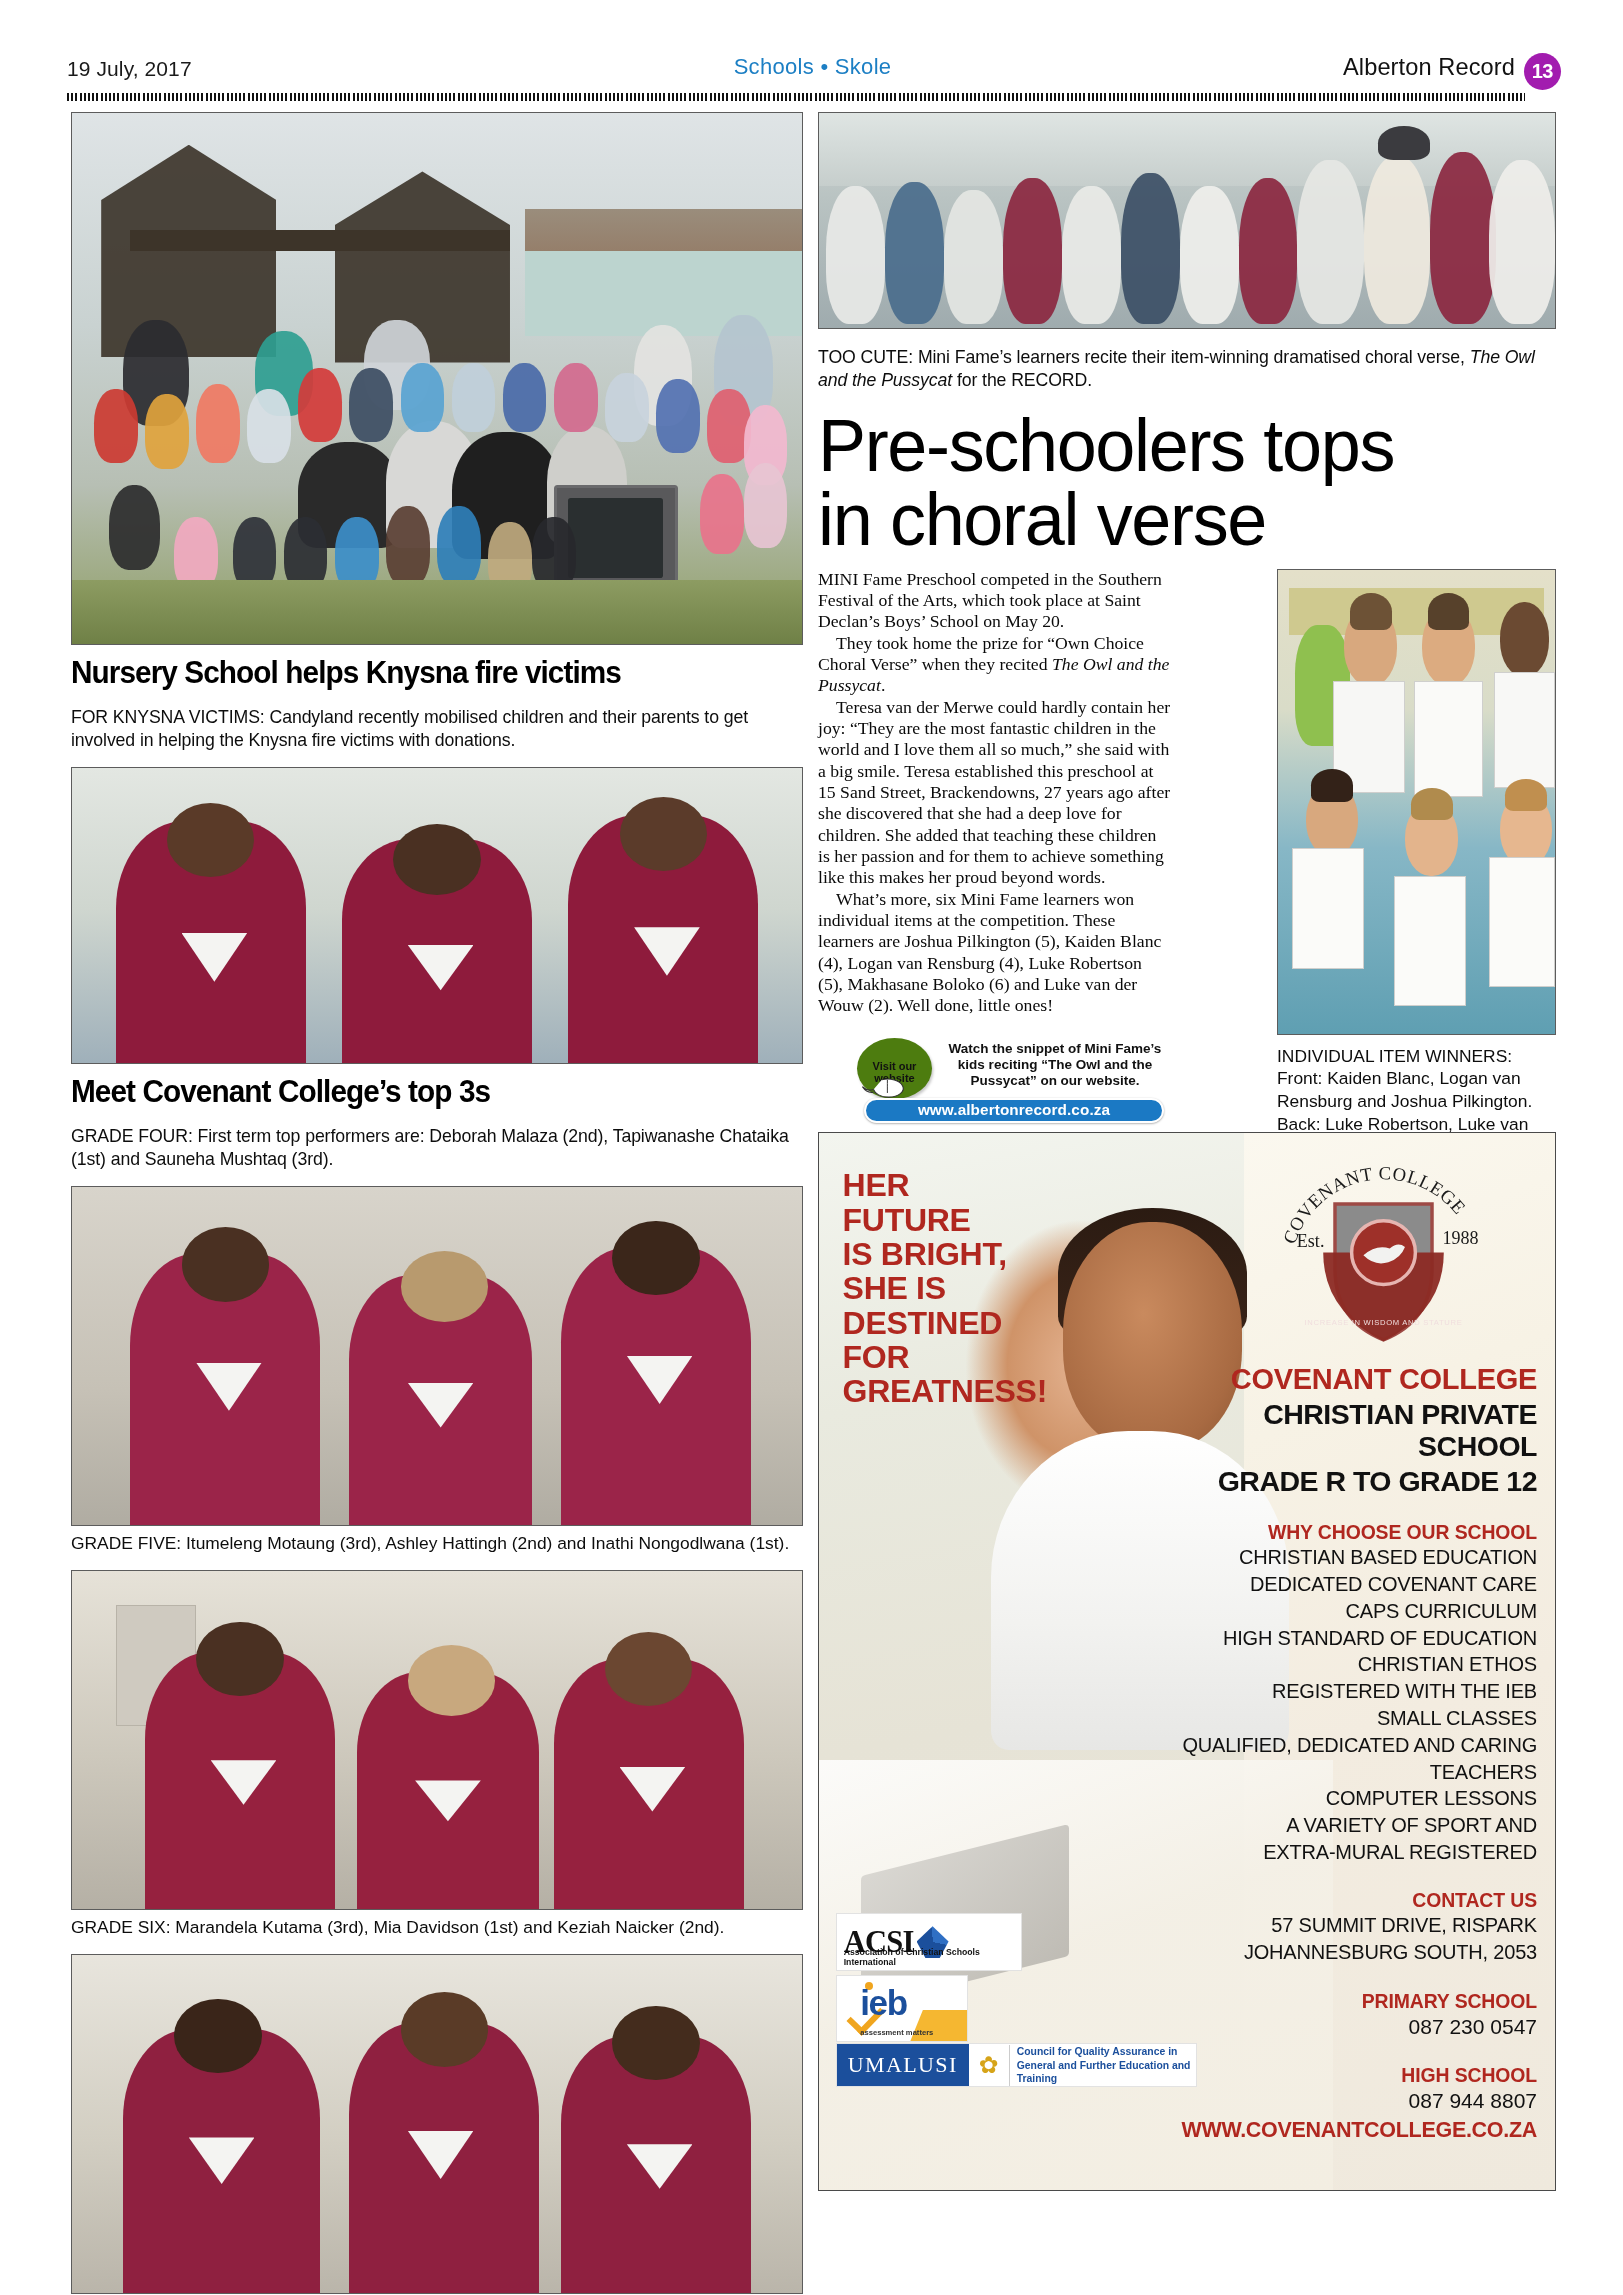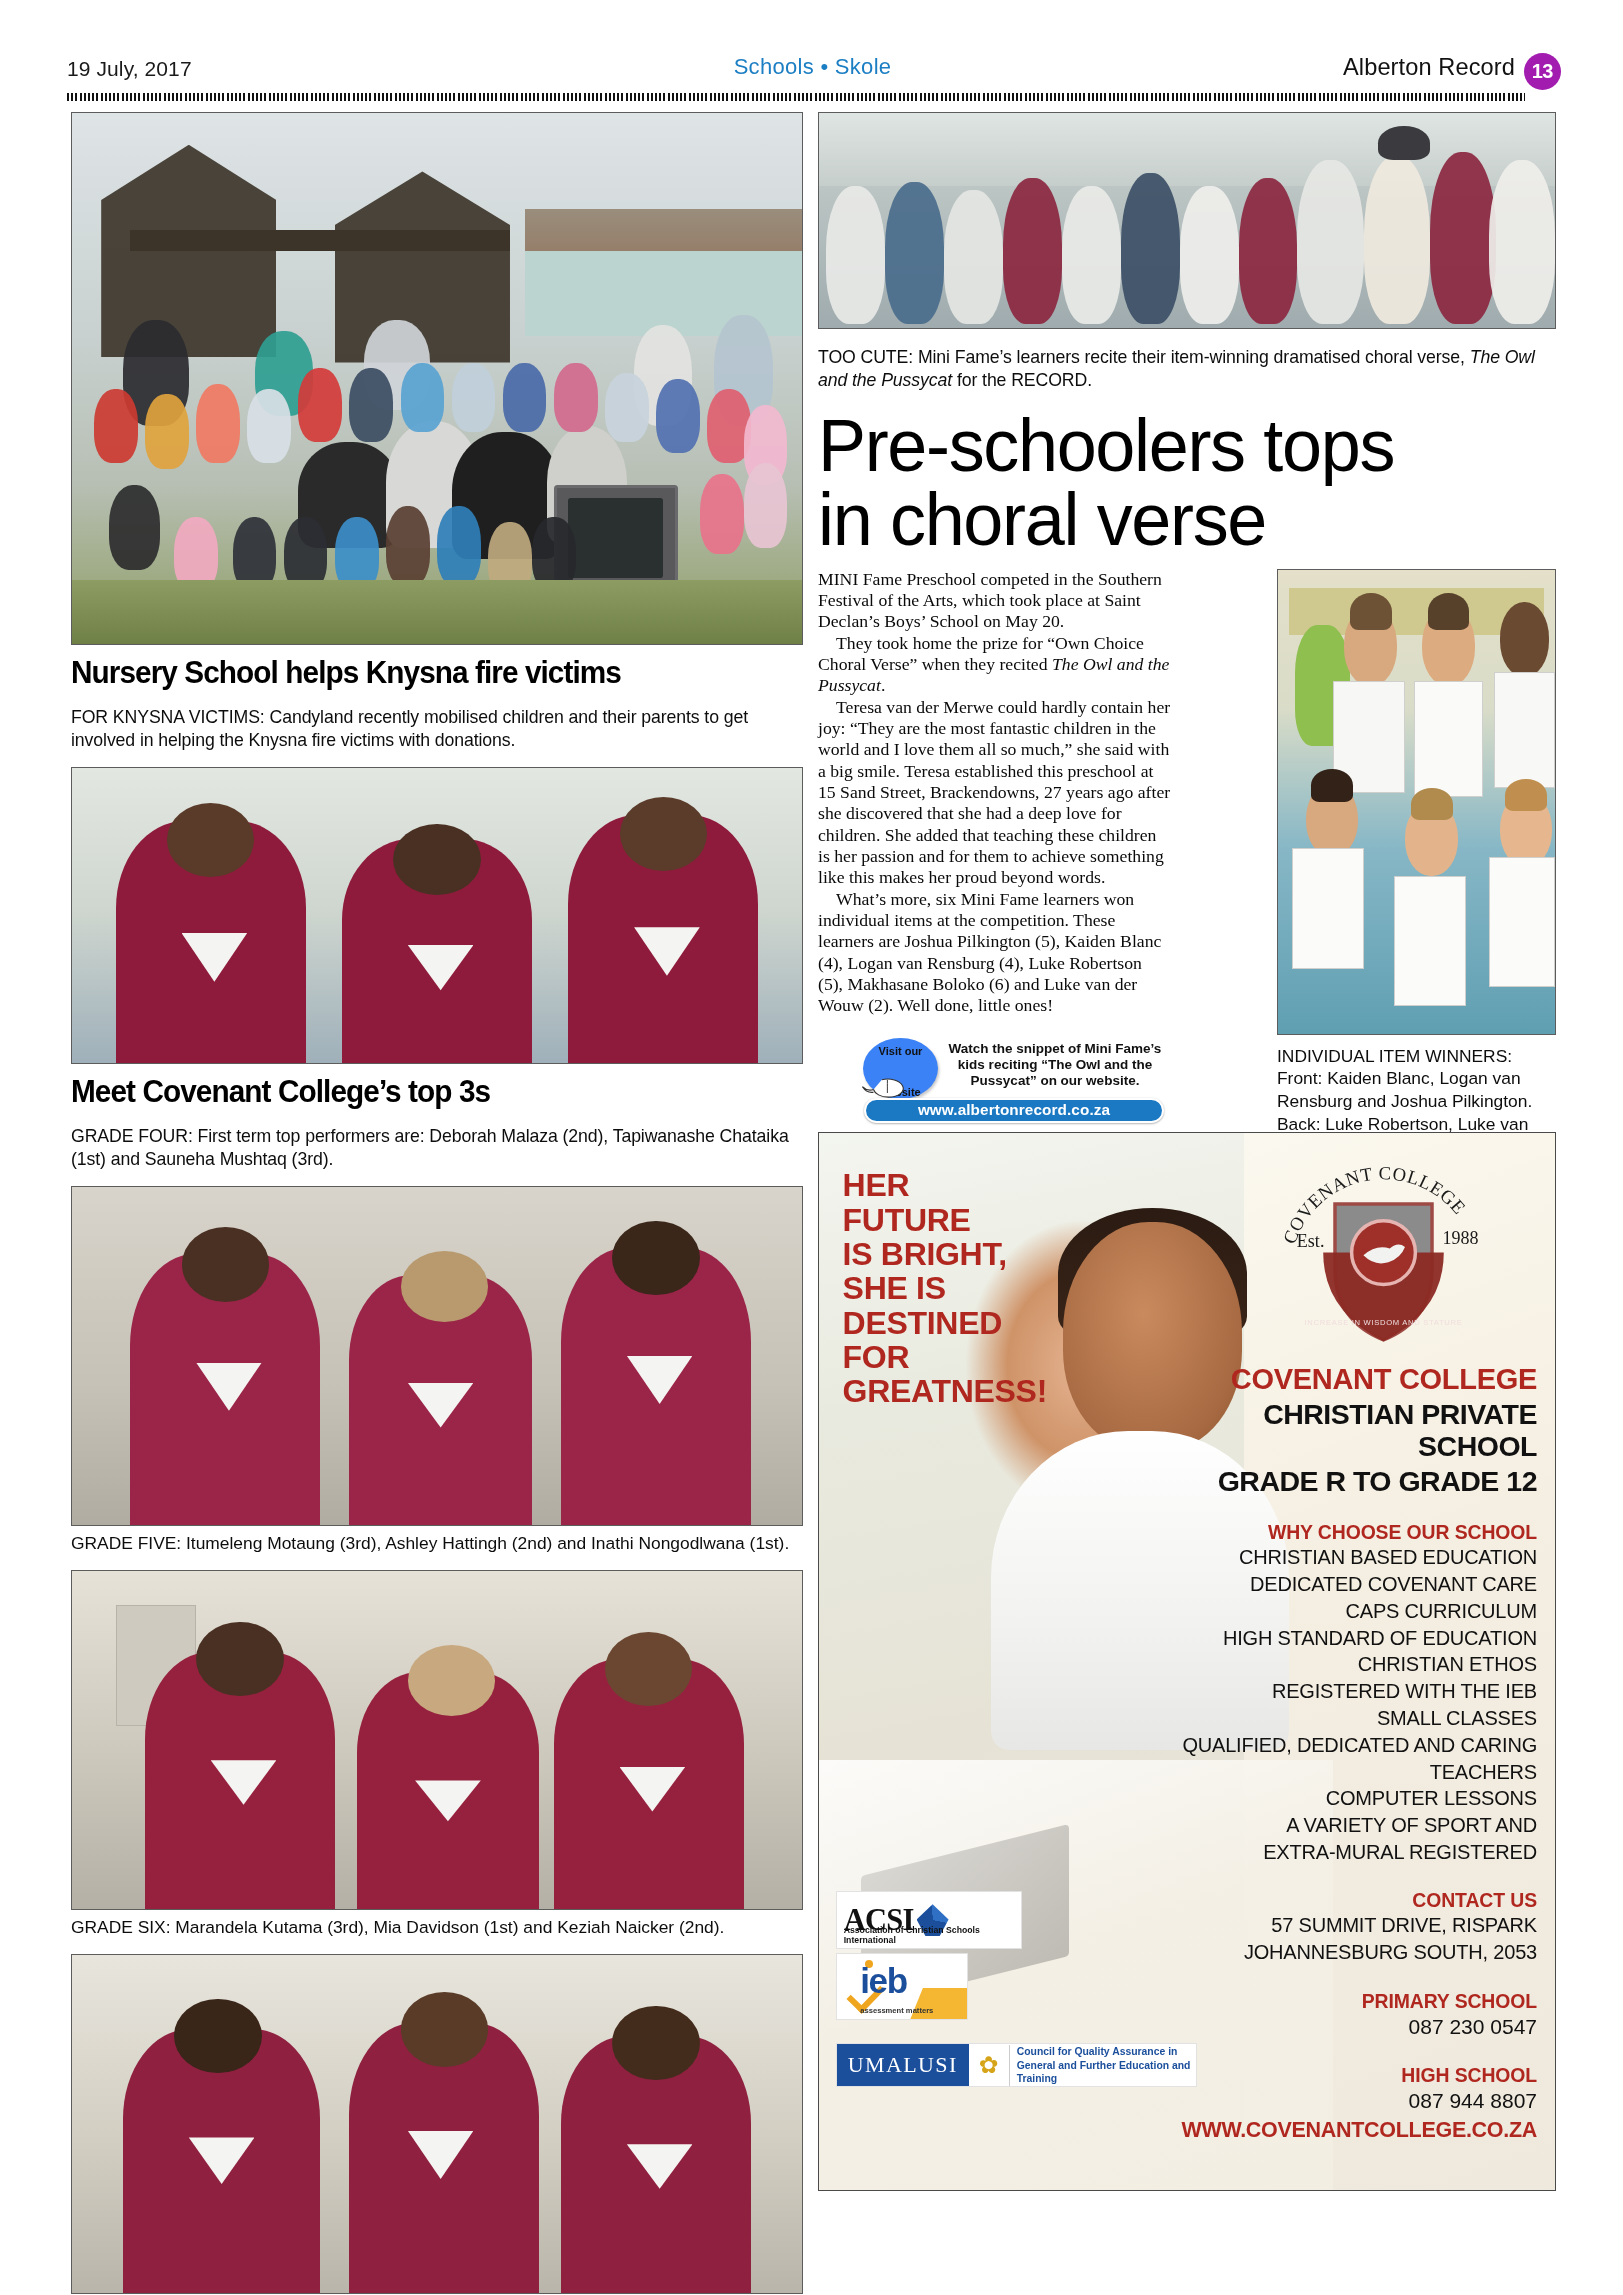--- a/index.html
+++ b/index.html
@@ -90,24 +90,24 @@
     font-family: "Liberation Serif", serif;
     font-size: 17.7px; line-height: 1.205; text-align: left; color: #0a0a0a;
   }
   .article-body p { text-indent: 18px; }
   .article-body p.first { text-indent: 0; }
   .article-body i { font-style: italic; }
 
   
   .promo { position: relative; width: 353px; margin-top: 21px; height: 78px; }
   .promo-bubble {
-    position: absolute; left: 45px; top: 0; width: 75px; height: 61px;
-    background: #3b82f6; border-radius: 50%;
+    position: absolute; left: 39px; top: 0; width: 75px; height: 61px;
+    background: #4d7c0f; border-radius: 50%;
     box-shadow: 1.4px 2.1px 2.8px rgba(0,0,0,.22);
-    display:flex; flex-direction: column; align-items:center; justify-content:space-between;
+    display:flex; flex-direction: column; align-items:center; justify-content:center;
     padding-top: 7.6px;
   }
   .promo-bubble span { font-size: 11px; font-weight: bold; line-height: 1.12; color:#111; }
   .mouse-icon { position:absolute; left: 43px; top: 39px; width: 50px; height: 23.6px; }
   .promo-text {
     position: absolute; left: 125px; top: 2.8px; width: 224px;
     font-size: 13.5px; font-weight: bold; line-height: 1.22; text-align: center; color: #111;
   }
   .promo-url {
     position: absolute; left: 46px; top: 60px; width: 300px; height: 25px;
@@ -199,21 +199,21 @@
   .logo-ieb {
     width: 132px; height: 67px; background:#fff; border:0.7px solid #e2e2e2;
     margin-top: 4.2px; position: relative; overflow:hidden;
   }
   .logo-ieb .t { position:absolute; left: 23.6px; top: 7px; font-size: 35px; font-weight:bold; color:#1b4f9c; letter-spacing:-1.4px; }
   .logo-ieb .dot { position:absolute; left: 28px; top: 5.6px; width: 8.3px; height:8.3px; border-radius:50%; background:#f0a51e; }
   .logo-ieb .tick { position:absolute; left: 12.5px; bottom: 14px; width: 33px; height: 21px;
       border-left: 6.2px solid #f0a51e; border-bottom: 6.2px solid #f0a51e; transform: rotate(-46deg); }
   .logo-ieb .corner { position:absolute; right:-7px; bottom:-12.5px; width: 60px; height:44px; background:#f5b731; transform: skewX(-22deg); }
   .logo-ieb .sub { position:absolute; left: 23.6px; bottom: 4.2px; font-size: 7.6px; font-weight:bold; color:#333; }
-  .logo-umalusi { margin-top: 23px; width: 361px; height: 44px; background:#fff; border:0.7px solid #e2e2e2; display:flex; align-items:center; }
+  .logo-umalusi { margin-top: 1px; width: 361px; height: 44px; background:#fff; border:0.7px solid #e2e2e2; display:flex; align-items:center; }
   .logo-umalusi .blue { width: 132px; height: 100%; background:#1b4f9c; color:#fff;
       font-family:"Liberation Serif",serif; font-size:22px; letter-spacing:1.4px;
       display:flex; align-items:center; justify-content:center; }
   .logo-umalusi .emb { width: 40px; height:100%; display:flex; align-items:center; justify-content:center; font-size:23.6px; color:#d6a419; }
   .logo-umalusi .txt { flex:1; font-size: 10.4px; font-weight:bold; color:#1b4f9c; line-height:1.3; padding-left: 7px; border-left:1.4px solid #ccc; }
 </style>
 </head>
 <body>
 
 <div class="masthead">

